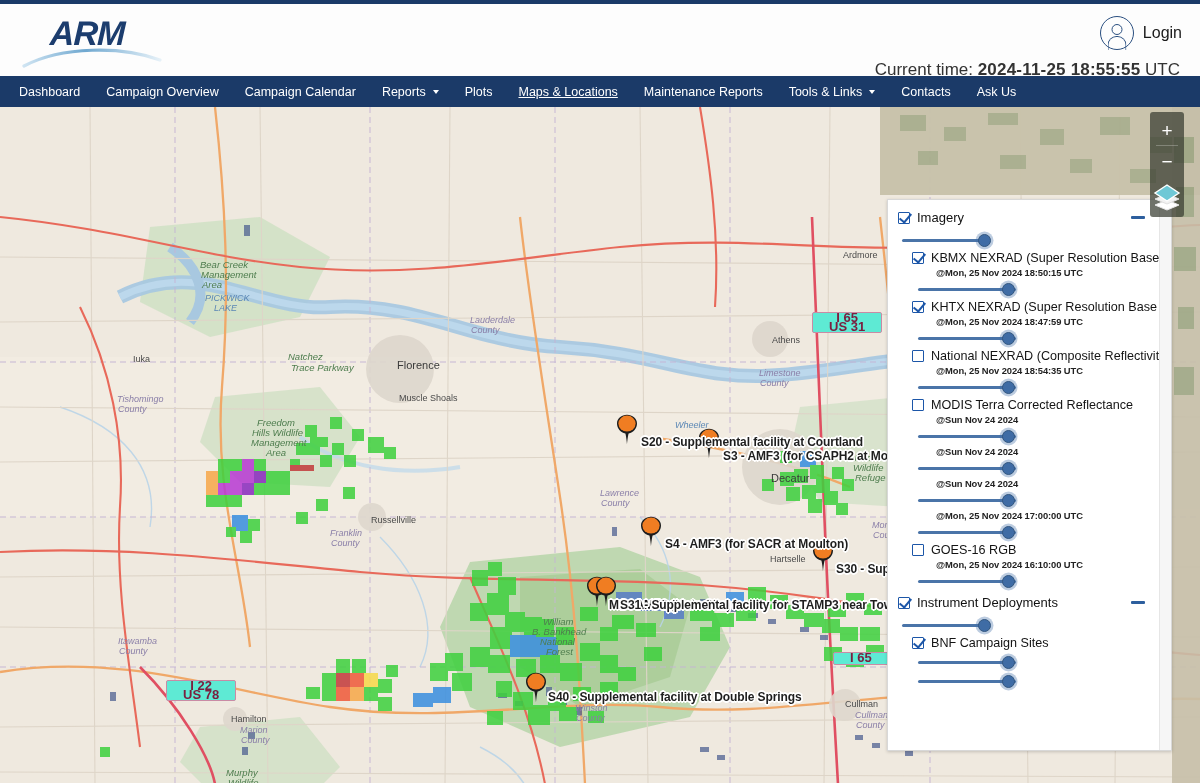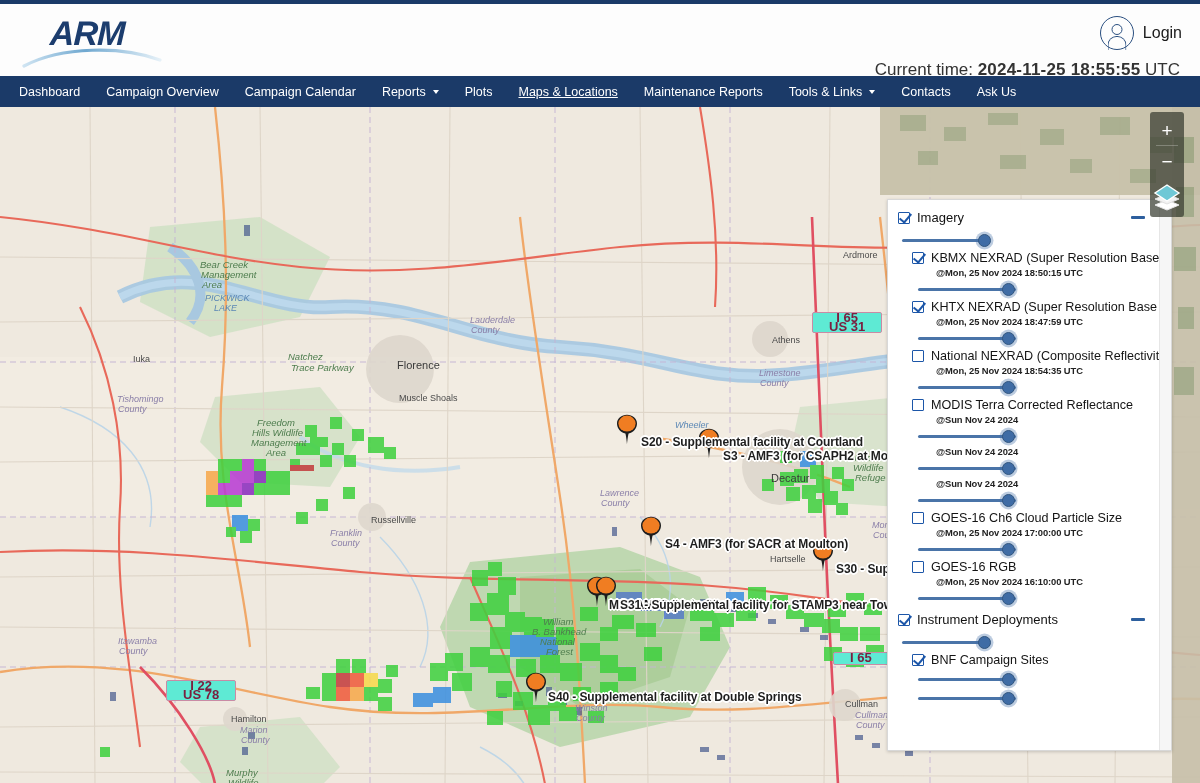--- a/index.html
+++ b/index.html
@@ -811,24 +811,20 @@
           <div class="layer-stamp">@Sun Nov 24 2024</div>
           <div class="slider s-layer">
             <span class="track"></span>
             <span class="thumb"></span>
           </div>
           <div class="layer-stamp">@Sun Nov 24 2024</div>
           <div class="slider s-layer">
             <span class="track"></span>
             <span class="thumb"></span>
           </div>
-          <div class="layer-row">
-            <span class="cb"></span>
-            <span class="l-label">GOES-16 Ch6 Cloud Particle Size</span>
-          </div>
           <div class="layer-stamp">@Mon, 25 Nov 2024 17:00:00 UTC</div>
           <div class="slider s-layer">
             <span class="track"></span>
             <span class="thumb"></span>
           </div>
           <div class="layer-row">
             <span class="cb"></span>
             <span class="l-label">GOES-16 RGB</span>
           </div>
           <div class="layer-stamp">@Mon, 25 Nov 2024 16:10:00 UTC</div>

